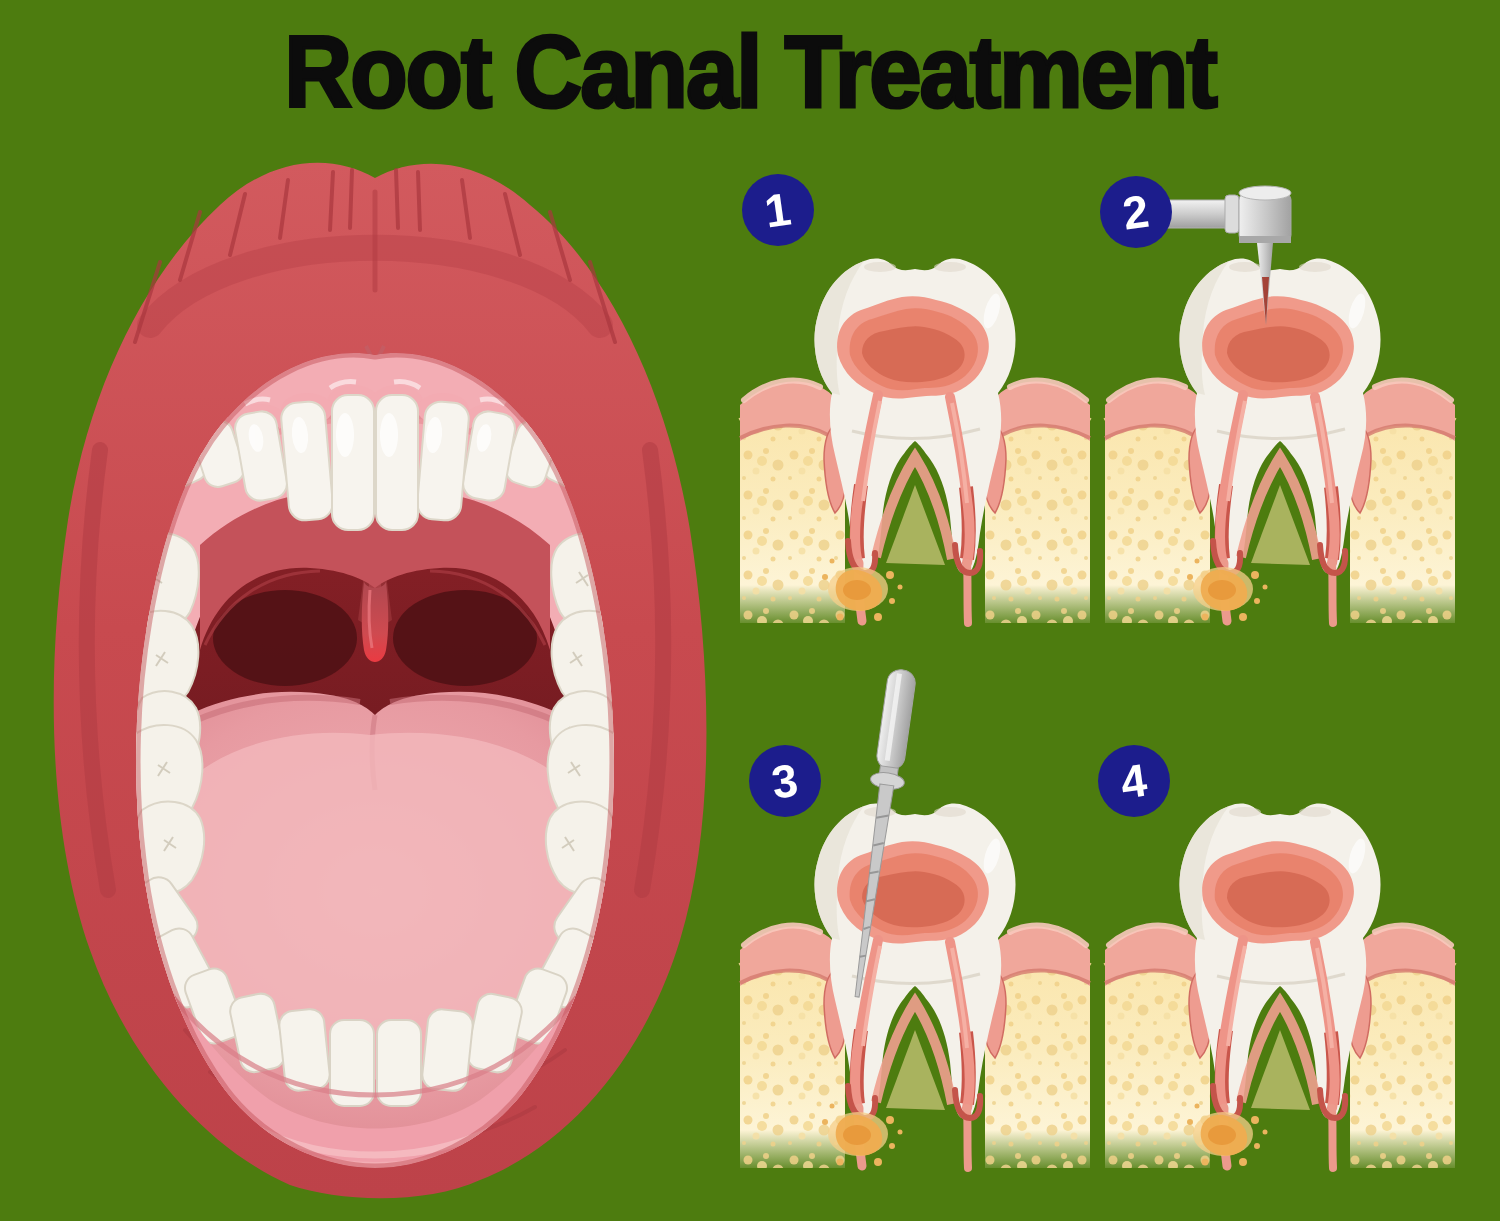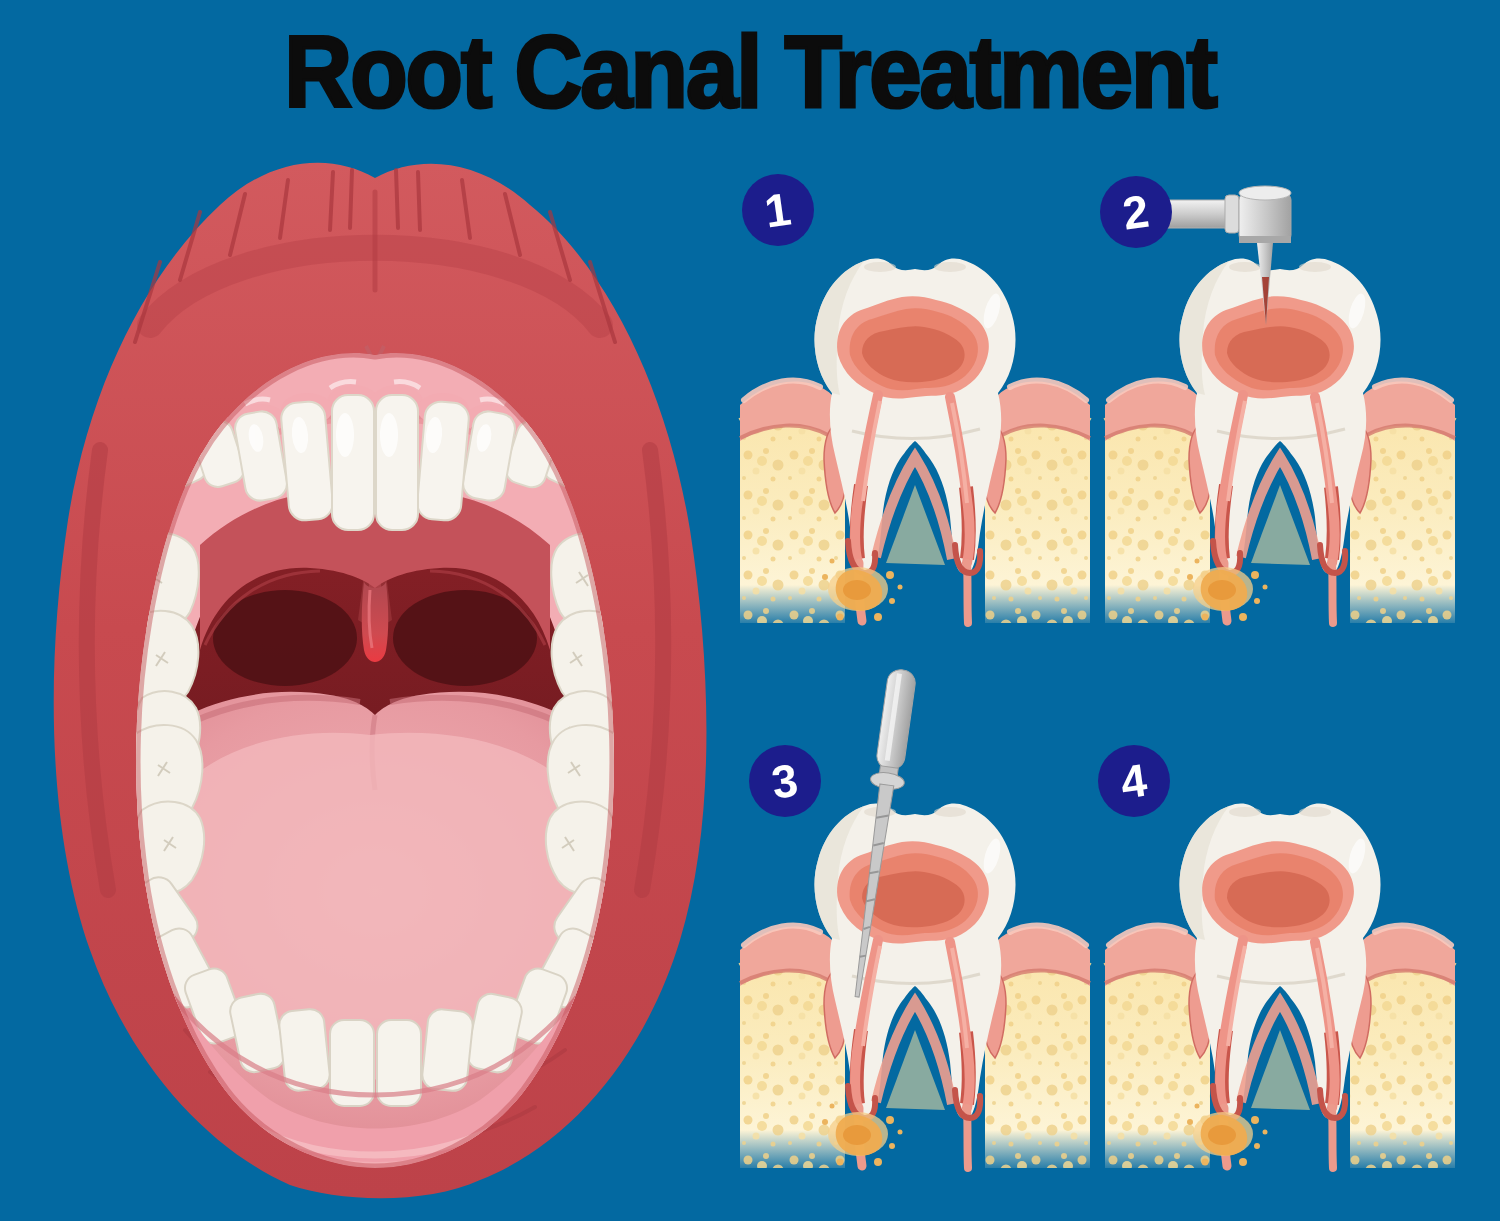--- a/index.html
+++ b/index.html
@@ -1,16 +1,16 @@
 <!DOCTYPE html>
 <html><head>
 <meta charset="utf-8">
 <style>
   html,body{margin:0;padding:0;background:#fff;}
-  .stage{position:relative;width:1500px;height:1221px;background:#0369a1;overflow:hidden;
+  .stage{position:relative;width:1500px;height:1221px;background:#4d7c0f;overflow:hidden;
          font-family:"Liberation Sans",sans-serif;}
   .title{position:absolute;left:0;top:14px;width:1500px;margin:0;text-align:center;
          font-size:94px;font-weight:bold;letter-spacing:-2px;color:#0c0c0c;
          -webkit-text-stroke:3px #0c0c0c;transform:scaleY(1.08);transform-origin:top center;}
   .badge{position:absolute;width:72px;height:72px;border-radius:50%;background:#1c1d8c;
          display:flex;align-items:center;justify-content:center;}
   .badge span{color:#fff;font-size:46px;font-weight:bold;transform:rotate(-8deg);line-height:1;}
   svg{position:absolute;display:block;}
   #mouth-svg{left:30px;top:150px;}
   #steps-svg{left:720px;top:150px;}

